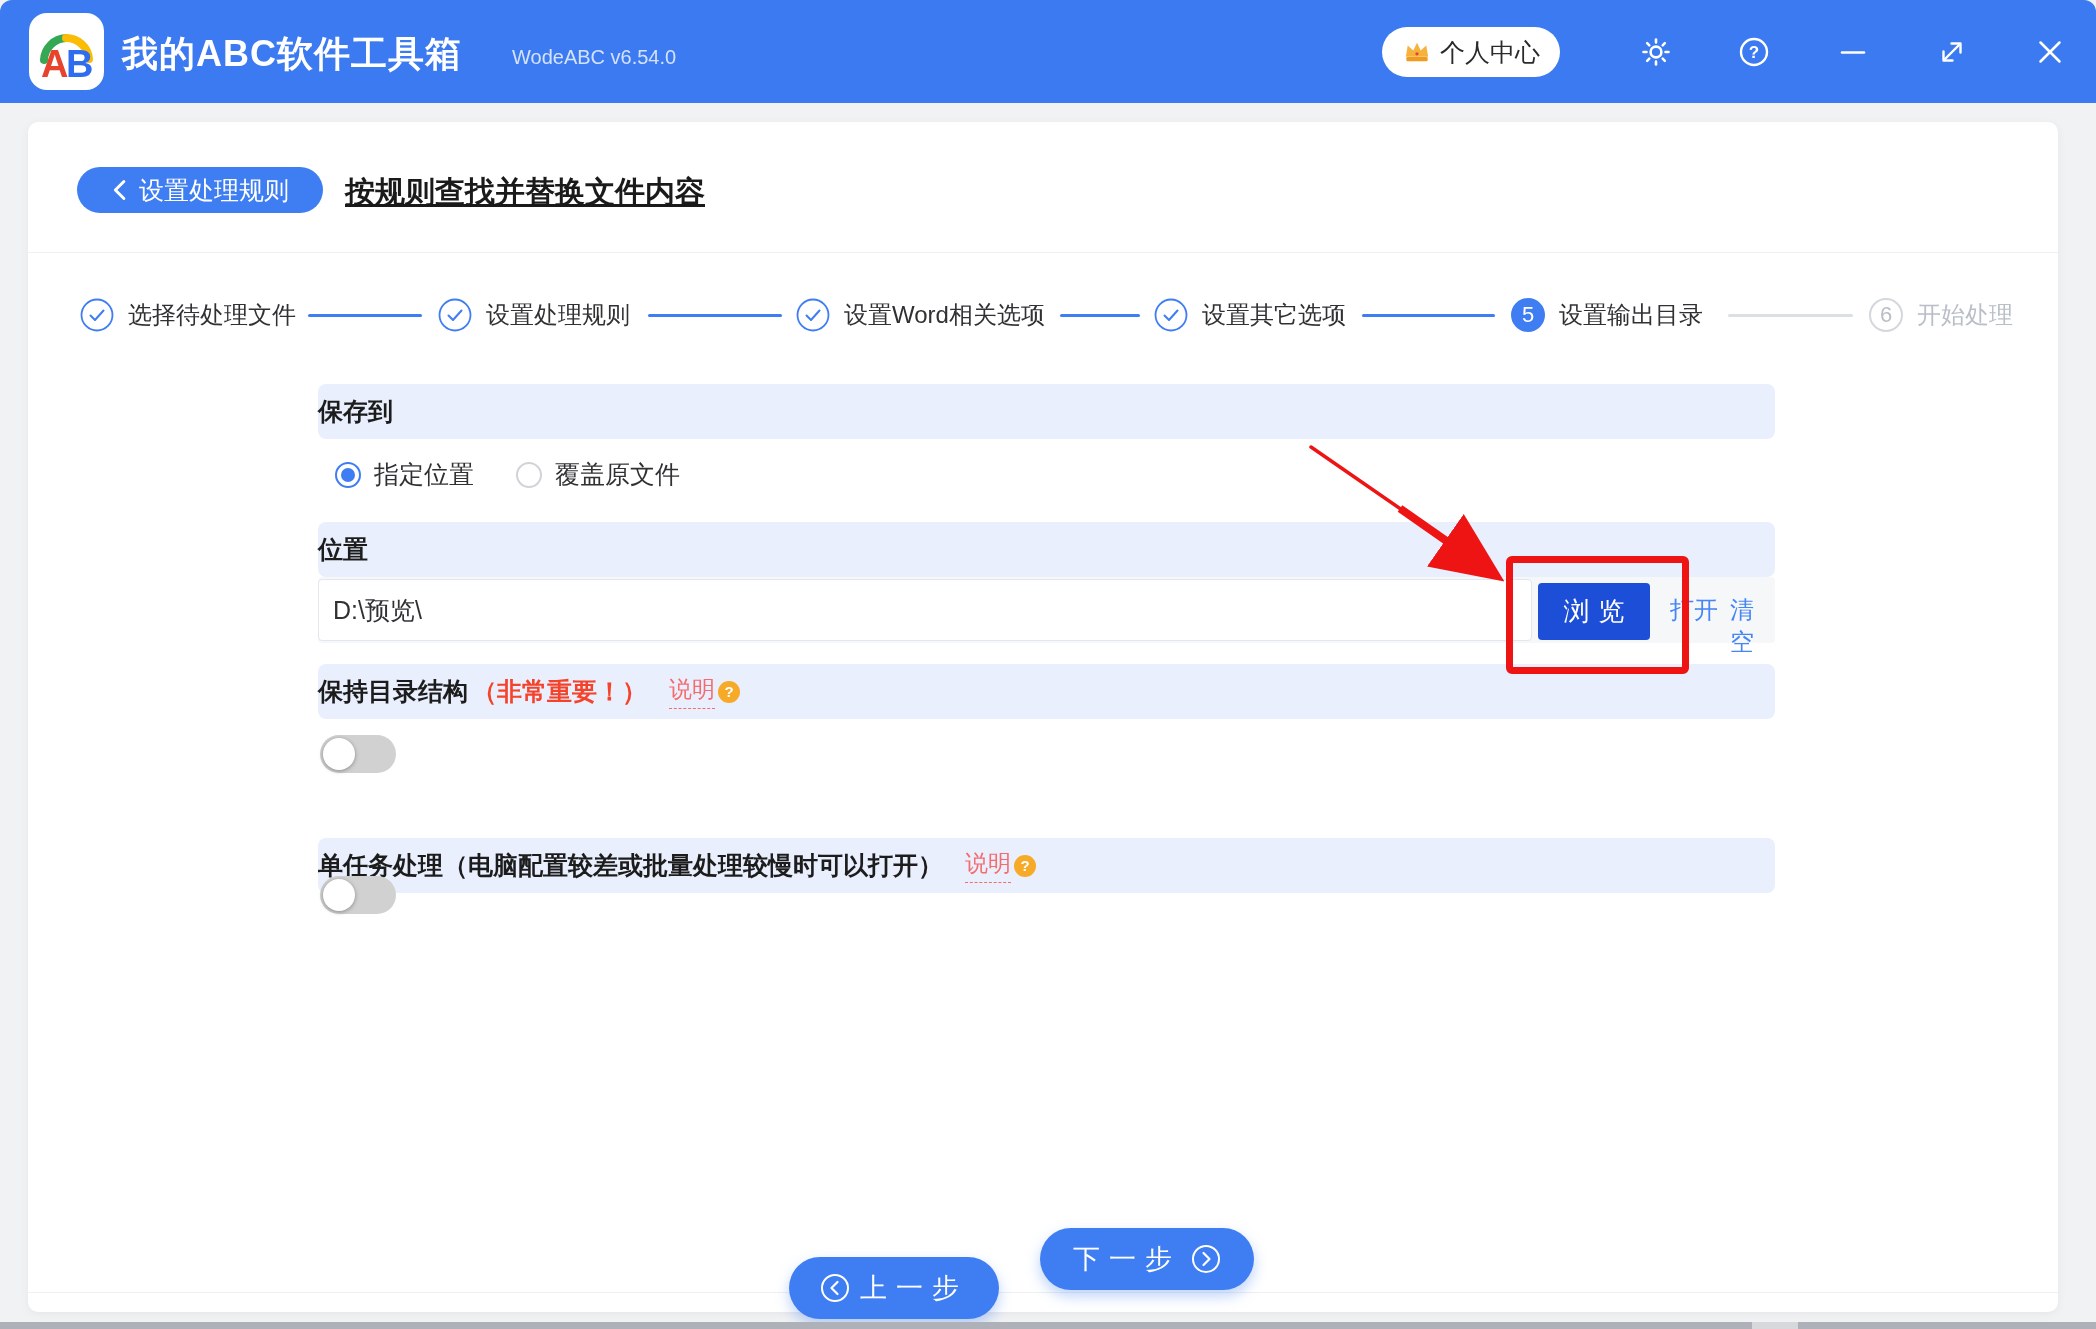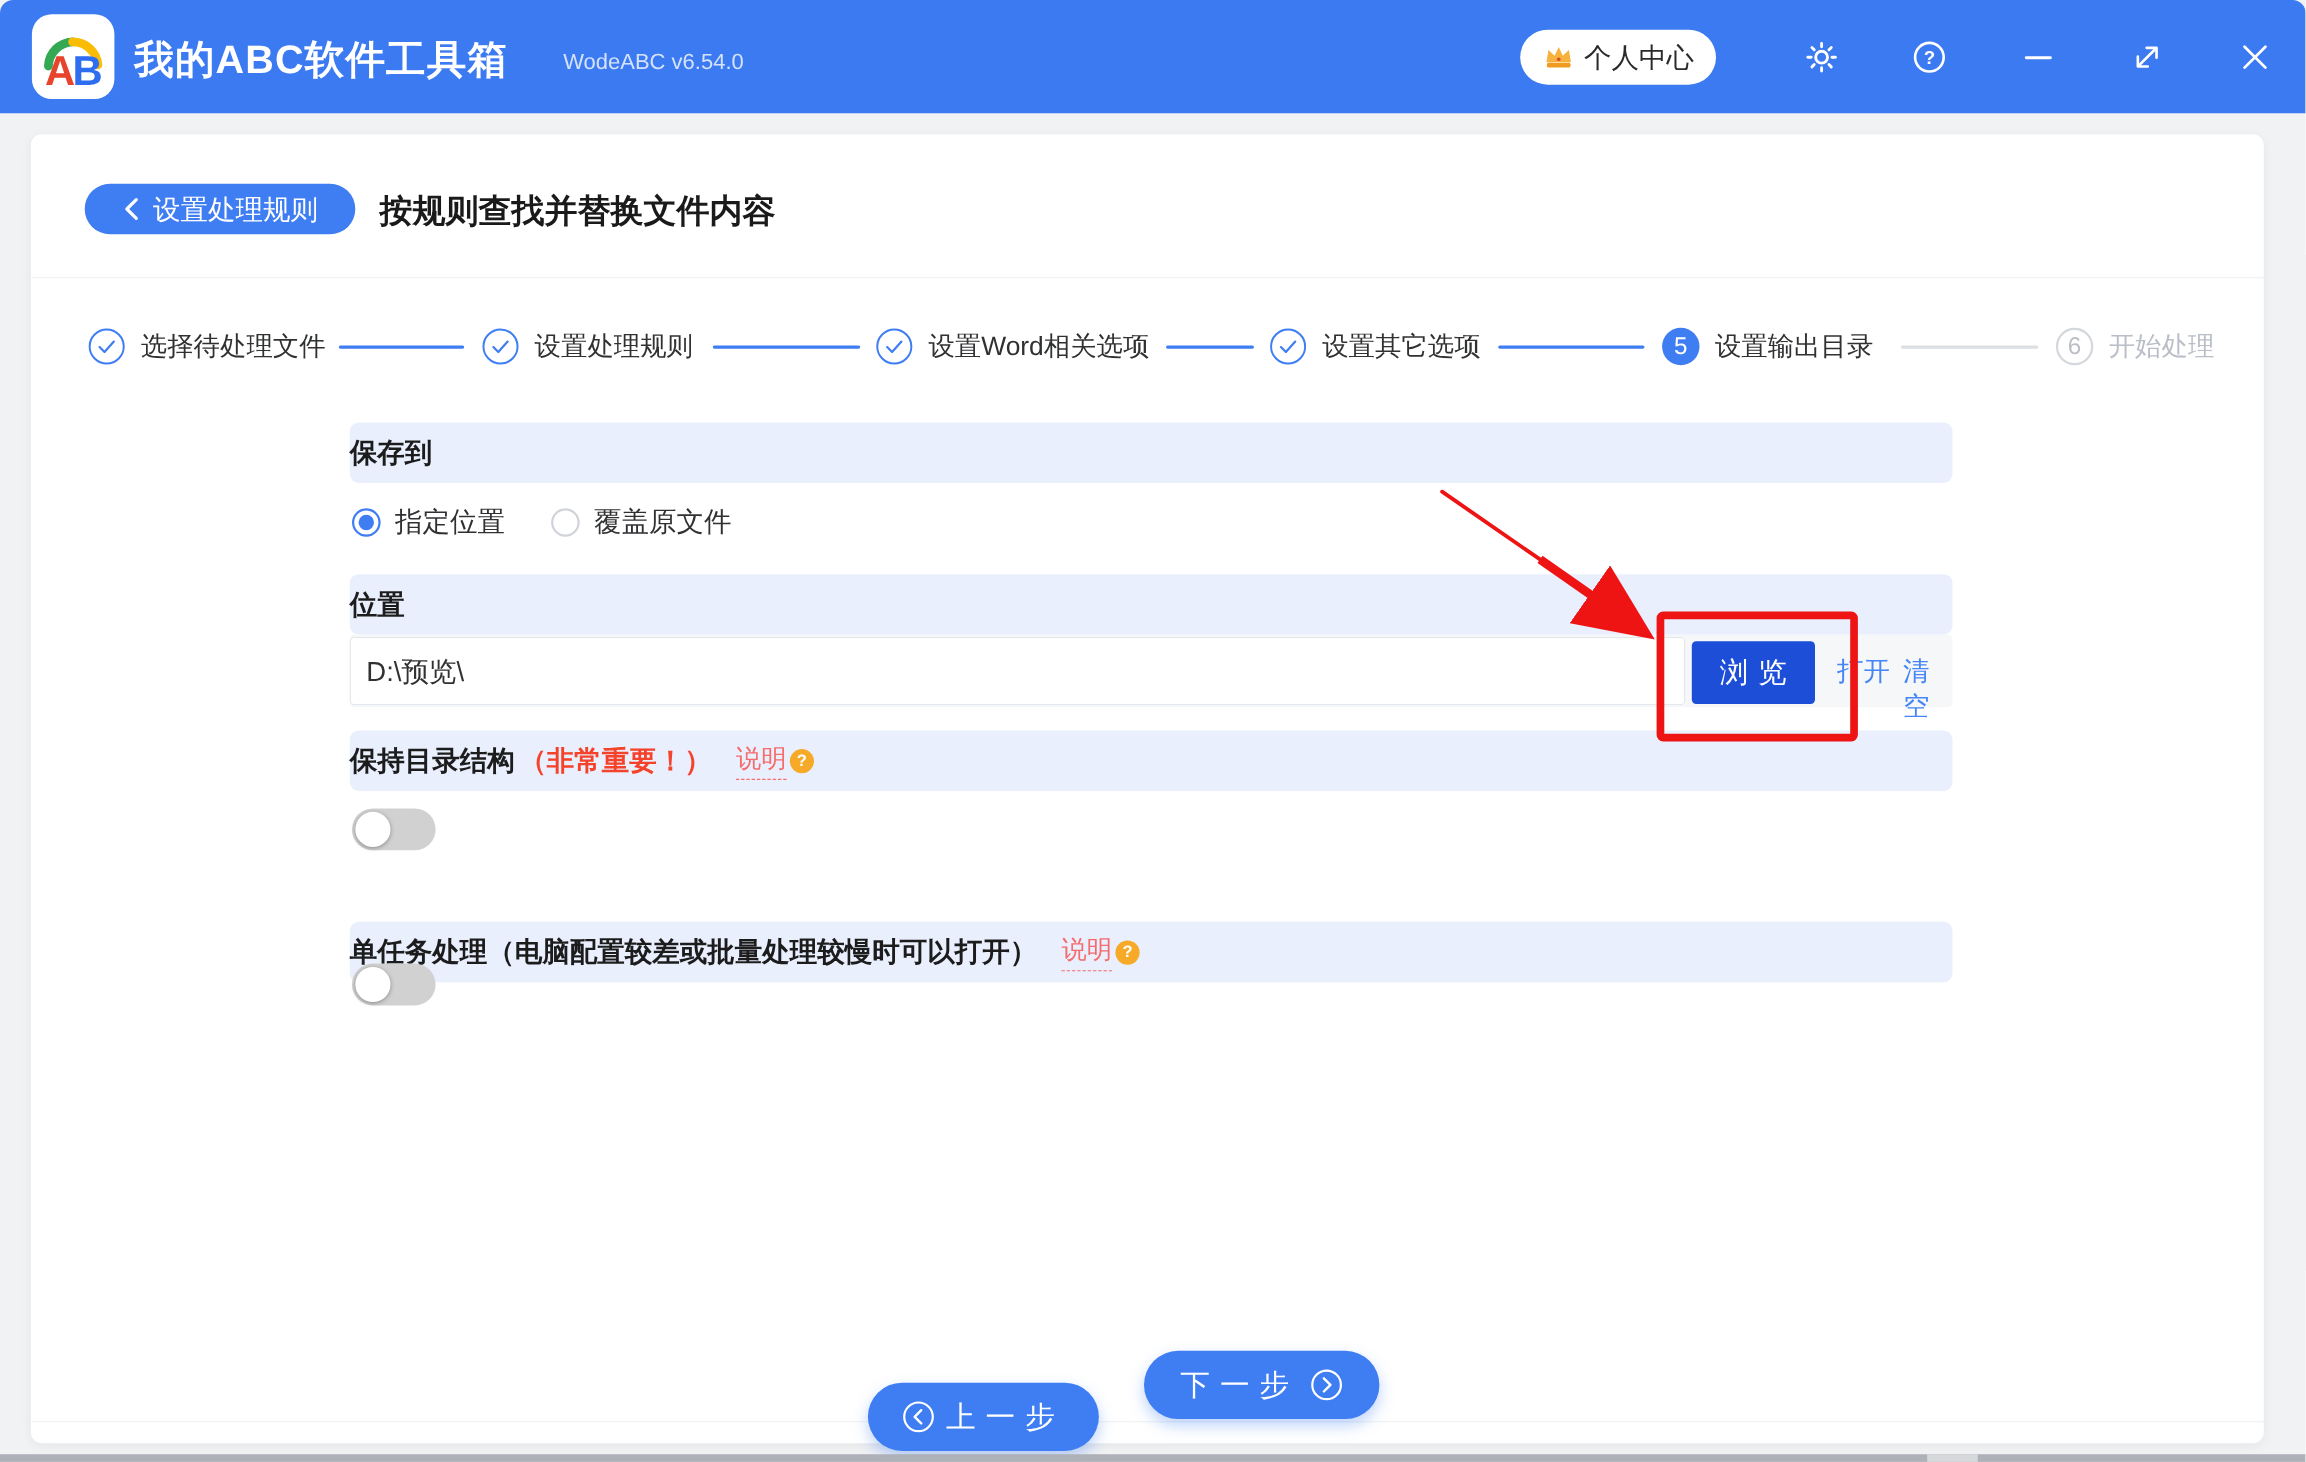--- a/index.html
+++ b/index.html
@@ -36,21 +36,21 @@
   
   .card {
     position:absolute; left:28px; top:122px; width:2030px; height:1190px;
     background:#fff; border-radius:10px; box-shadow:0 2px 10px rgba(0,0,0,.05);
   }
   .back-btn {
     position:absolute; left:49px; top:45px; width:246px; height:46px; border-radius:23px;
     background:#3e7df2; color:#fff; font-size:25px;
     display:flex; align-items:center; justify-content:center; gap:12px; cursor:pointer;
   }
-  .page-title { position:absolute; left:317px; top:50px; font-size:30px; font-weight:700; color:#1a1a1a; }
+  .page-title { position:absolute; left:317px; top:50px; font-size:30px; font-weight:700; color:#1a1a1a;text-decoration:underline; }
   .hdr-divider { position:absolute; left:0; top:130px; width:2030px; height:1px; background:#eef0f2; }
   
   .step { position:absolute; top:176px; display:flex; align-items:center; gap:14px; }
   .step-circle {
     width:34px; height:34px; border-radius:50%; display:flex; align-items:center; justify-content:center;
     font-size:22px; flex:0 0 34px;
   }
   .step-circle.done svg { width:34px; height:34px; display:block; }
   .step-circle.current { background:#3e7df2; color:#fff; }
   .step-circle.pending { background:#fff; border:2px solid #d4d7dc; color:#b9bec7; }
@@ -67,21 +67,21 @@
   .band .important { color:#f5432b; margin-left:4px; }
   .help-link {
     font-weight:400; font-size:23px; color:#f56c6c; margin-left:22px;
     border-bottom:1px dashed #f56c6c; padding-bottom:3px; cursor:pointer;
   }
   .q-badge {
     display:inline-block; width:22px; height:22px; border-radius:50%; background:#f7a928;
     color:#fff; font-size:15px; font-weight:700; text-align:center; line-height:22px;
     margin-left:3px; vertical-align:2px; font-style:normal;
   }
-  .radio-row { position:absolute; left:292px; top:336px; display:flex; align-items:center; gap:42px; }
+  .radio-row { position:absolute; left:307px; top:336px; display:flex; align-items:center; gap:42px; }
   .radio-item { display:flex; align-items:center; gap:13px; font-size:25px; color:#303133; cursor:pointer; }
   .radio-dot { width:26px; height:26px; border-radius:50%; background:#fff; }
   .radio-dot.on { border:2px solid #3e7df2; position:relative; }
   .radio-dot.on::after {
     content:""; position:absolute; left:4px; top:4px; width:14px; height:14px; border-radius:50%; background:#3e7df2;
   }
   .radio-dot.off { border:2px solid #d0d3d9; }
   .input-row {
     position:absolute; left:290px; top:455px; width:1457px; height:66px;
     background:#f6f7f9; border-radius:4px;

